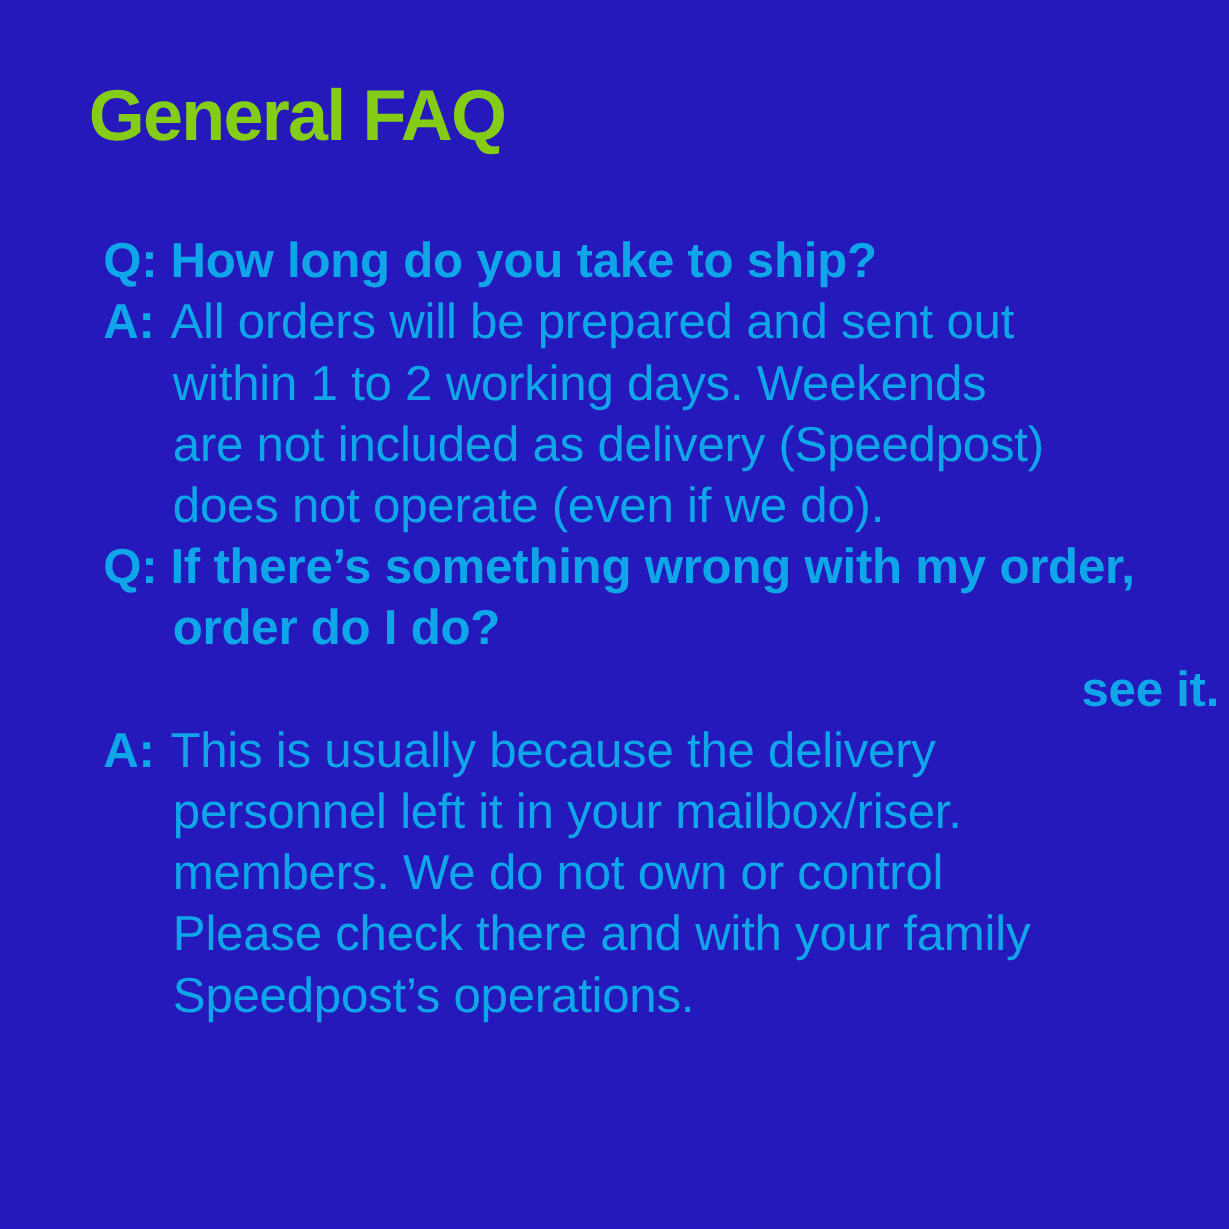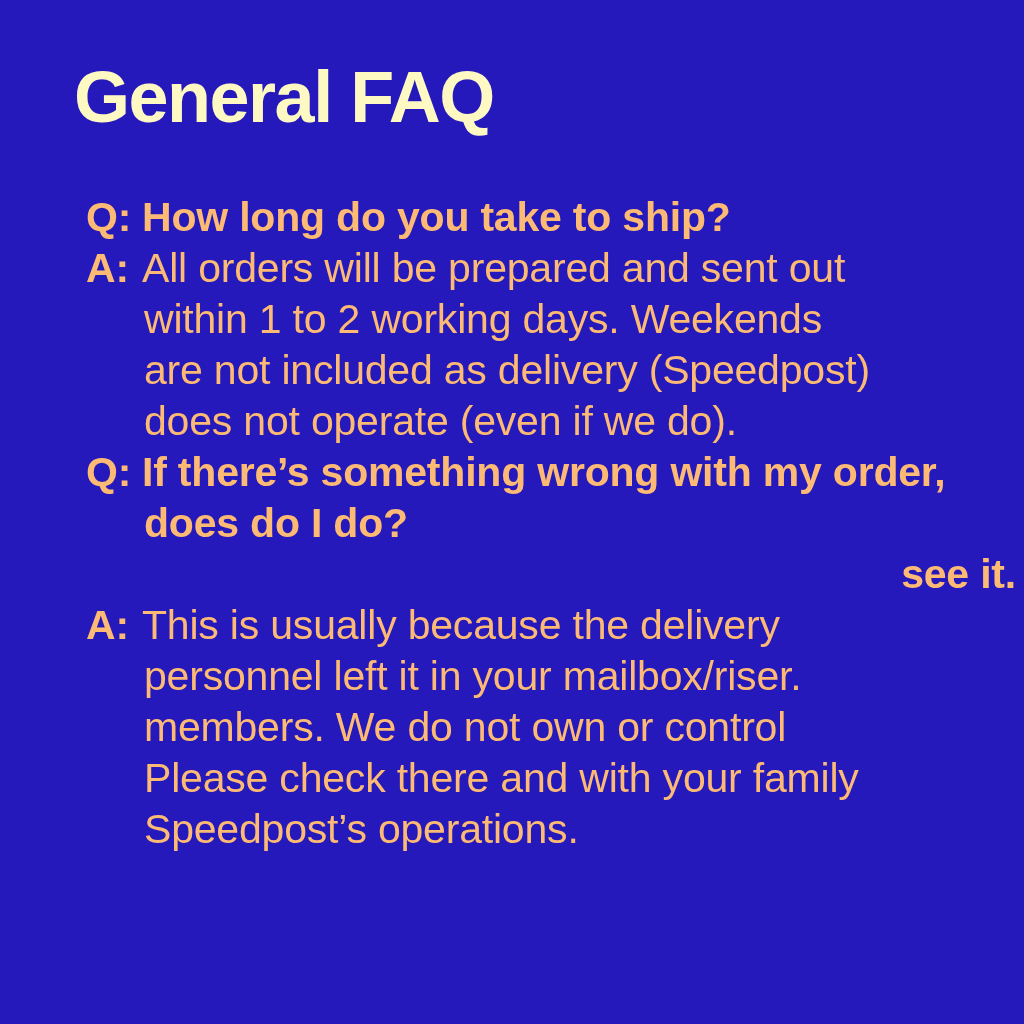--- a/index.html
+++ b/index.html
@@ -17,36 +17,36 @@
     position: relative;
     width: 1024px;
     height: 1024px;
     background: #2619bc;
     box-sizing: border-box;
   }
   .title {
     position: absolute;
     left: 74px;
     top: 44px;
-    font-size: 72px;
+    font-size: 60px;
     line-height: 106px;
     font-weight: 700;
-    color: #fef9c3;
+    color: #84cc16;
     letter-spacing: -1.5px;
     white-space: nowrap;
   }
   .faq-body {
     position: absolute;
     left: 86px;
     top: 192px;
     width: 930px;
   }
   .line {
     display: block;
-    color: #fdba74;
+    color: #0ea5e9;
     font-size: 41px;
     line-height: 51px;
     white-space: pre;
     letter-spacing: -0.2px;
   }
   .line.bold {
     font-weight: 700;
   }
   .line.regular {
     font-weight: 400;
@@ -71,21 +71,21 @@
     <div>
       <span class="line bold"><span class="lbl">Q:</span><span>How long do you take to ship?</span></span>
       <span class="line regular"><span class="lbl">A:</span><span>All orders will be prepared and sent out</span></span>
       <span class="line regular indent-1">within 1 to 2 working days. Weekends</span>
       <span class="line regular indent-1">are not included as delivery (Speedpost)</span>
       <span class="line regular indent-1">does not operate (even if we do).</span>
     </div>
 
     <div>
       <span class="line bold"><span class="lbl">Q:</span><span>If there’s something wrong with my order,</span></span>
-      <span class="line bold indent-1">does do I do?</span>
+      <span class="line bold indent-1">order do I do?</span>
     </div>
 
     <div>
       <span class="line bold indent-2"> see it.</span>
       <span class="line regular"><span class="lbl">A:</span><span>This is usually because the delivery</span></span>
       <span class="line regular indent-1">personnel left it in your mailbox/riser.</span>
       <span class="line regular indent-1">members. We do not own or control</span>
       <span class="line regular indent-1">Please check there and with your family</span>
       <span class="line regular indent-1">Speedpost’s operations.</span>
     </div>

